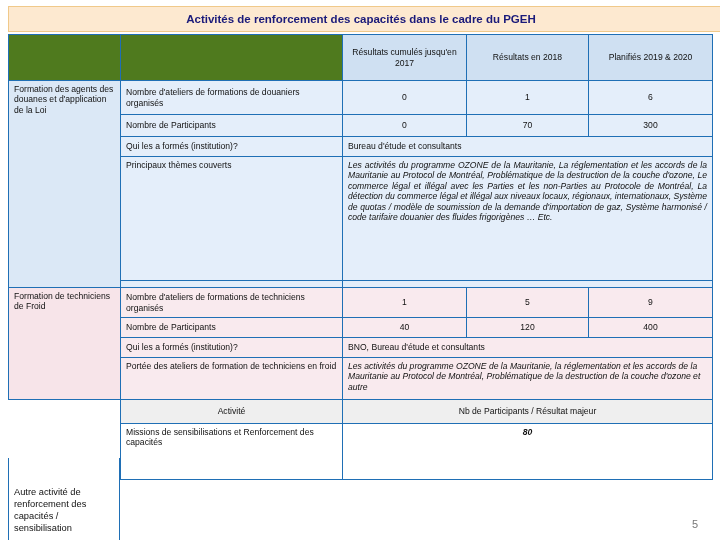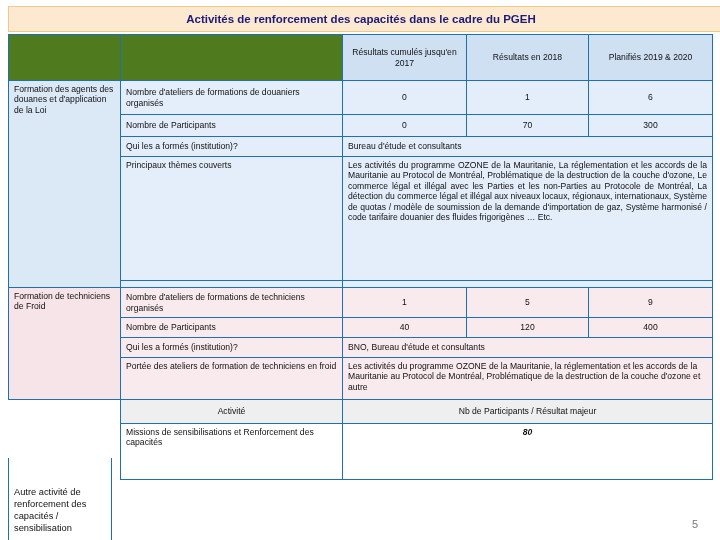--- a/index.html
+++ b/index.html
@@ -75,21 +75,21 @@
     color: #111;
     height: 46px;
   }
   .blue-light { background: #dbe8f6; }
   .blue-lighter { background: #e4eefa; }
   .pink { background: #f7e4e9; }
   .pink2 { background: #f9eaee; }
   .grey { background: #efefef; }
   .white { background: #ffffff; }
   .mid { vertical-align: middle !important; }
-  .ital { }
+  .ital { font-style: italic; }
   .justify { text-align: justify; }
   .leftlabel {
     font-size: 9.3px;
     color: #111;
     line-height: 1.3;
     padding-top: 6px;
   }
   .num { text-align: center; font-size: 9.2px; }
   .num-sm { text-align: center; font-size: 8.4px; }
   .pagenum {
@@ -193,16 +193,16 @@
         <td class="grey act-head" style="height:24px">Activité</td>
         <td class="grey act-head" colspan="3">Nb de Participants / Résultat majeur</td>
       </tr>
       <tr>
         <td class="white" style="height:56px">Missions de sensibilisations et Renforcement des capacités</td>
         <td class="white big-num" colspan="3">80</td>
       </tr>
     </tbody>
   </table>
 
-  <div style="position:absolute;left:8px;top:458px;width:104px;height:82px;background:#ffffff;border-left:1px solid #1f6fb5;border-right:1px solid #1f6fb5;box-sizing:border-box;padding:28px 5px 0 5px;font-size:9.3px;line-height:1.3;color:#111;">Autre activité de renforcement des capacités / sensibilisation</div>
+  <div style="position:absolute;left:8px;top:458px;width:112px;height:82px;background:#ffffff;border-left:1px solid #1f6fb5;border-right:1px solid #1f6fb5;box-sizing:border-box;padding:28px 5px 0 5px;font-size:9.3px;line-height:1.3;color:#111;">Autre activité de renforcement des capacités / sensibilisation</div>
 
   <div class="pagenum">5</div>
 </div>
 
 </body></html>

